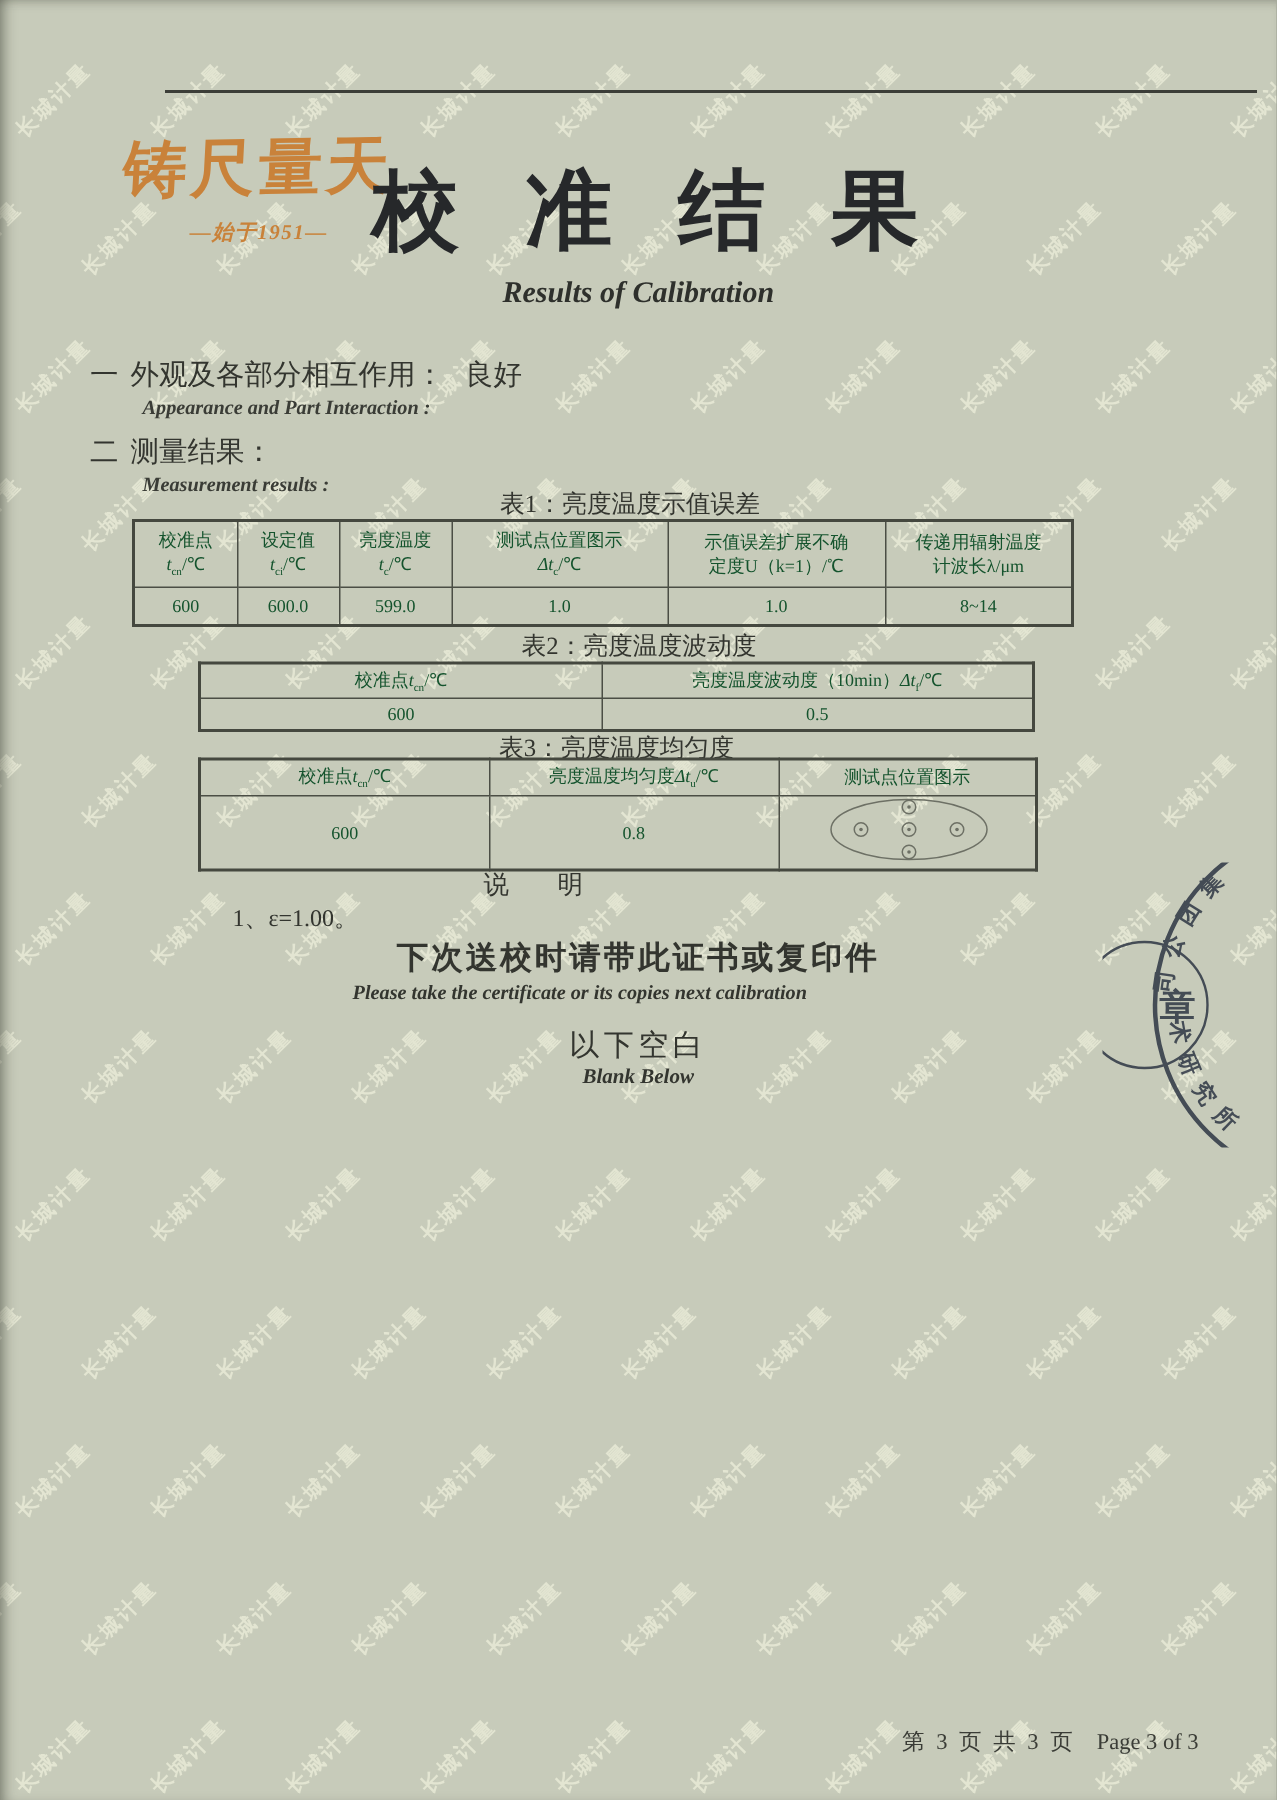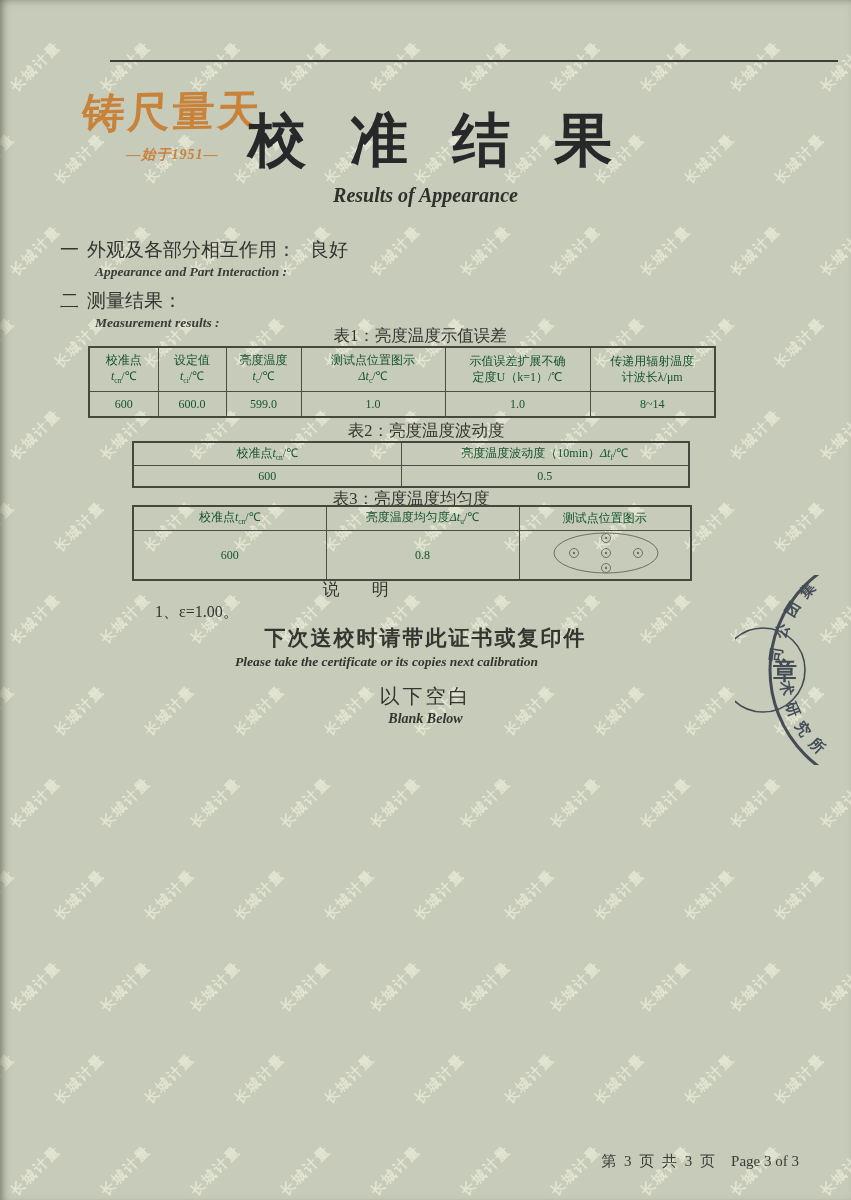--- a/index.html
+++ b/index.html
@@ -231,21 +231,21 @@
       <span class="wm" style="left: 724px; top: 1162px;">长城计量</span>
       <span class="wm" style="left: 814px; top: 1162px;">长城计量</span>
     </div>
 
   <div class="abs rule"></div>
 
   <div class="abs logo-zh">铸尺量天</div>
   <div class="abs logo-since">—始于1951—</div>
 
   <div class="abs title-zh">校 准 结 果</div>
-  <div class="abs title-en">Results of Appearance</div>
+  <div class="abs title-en">Results of Calibration</div>
 
   <div class="abs sec-zh" style="top:237px">
     <span class="num">一</span><span>外观及各部分相互作用：</span><span class="val">良好</span>
   </div>
   <div class="abs sec-en" style="top:264px">Appearance and Part Interaction :</div>
 
   <div class="abs sec-zh" style="top:288px">
     <span class="num">二</span><span>测量结果：</span>
   </div>
   <div class="abs sec-en" style="top:315px">Measurement results :</div>

